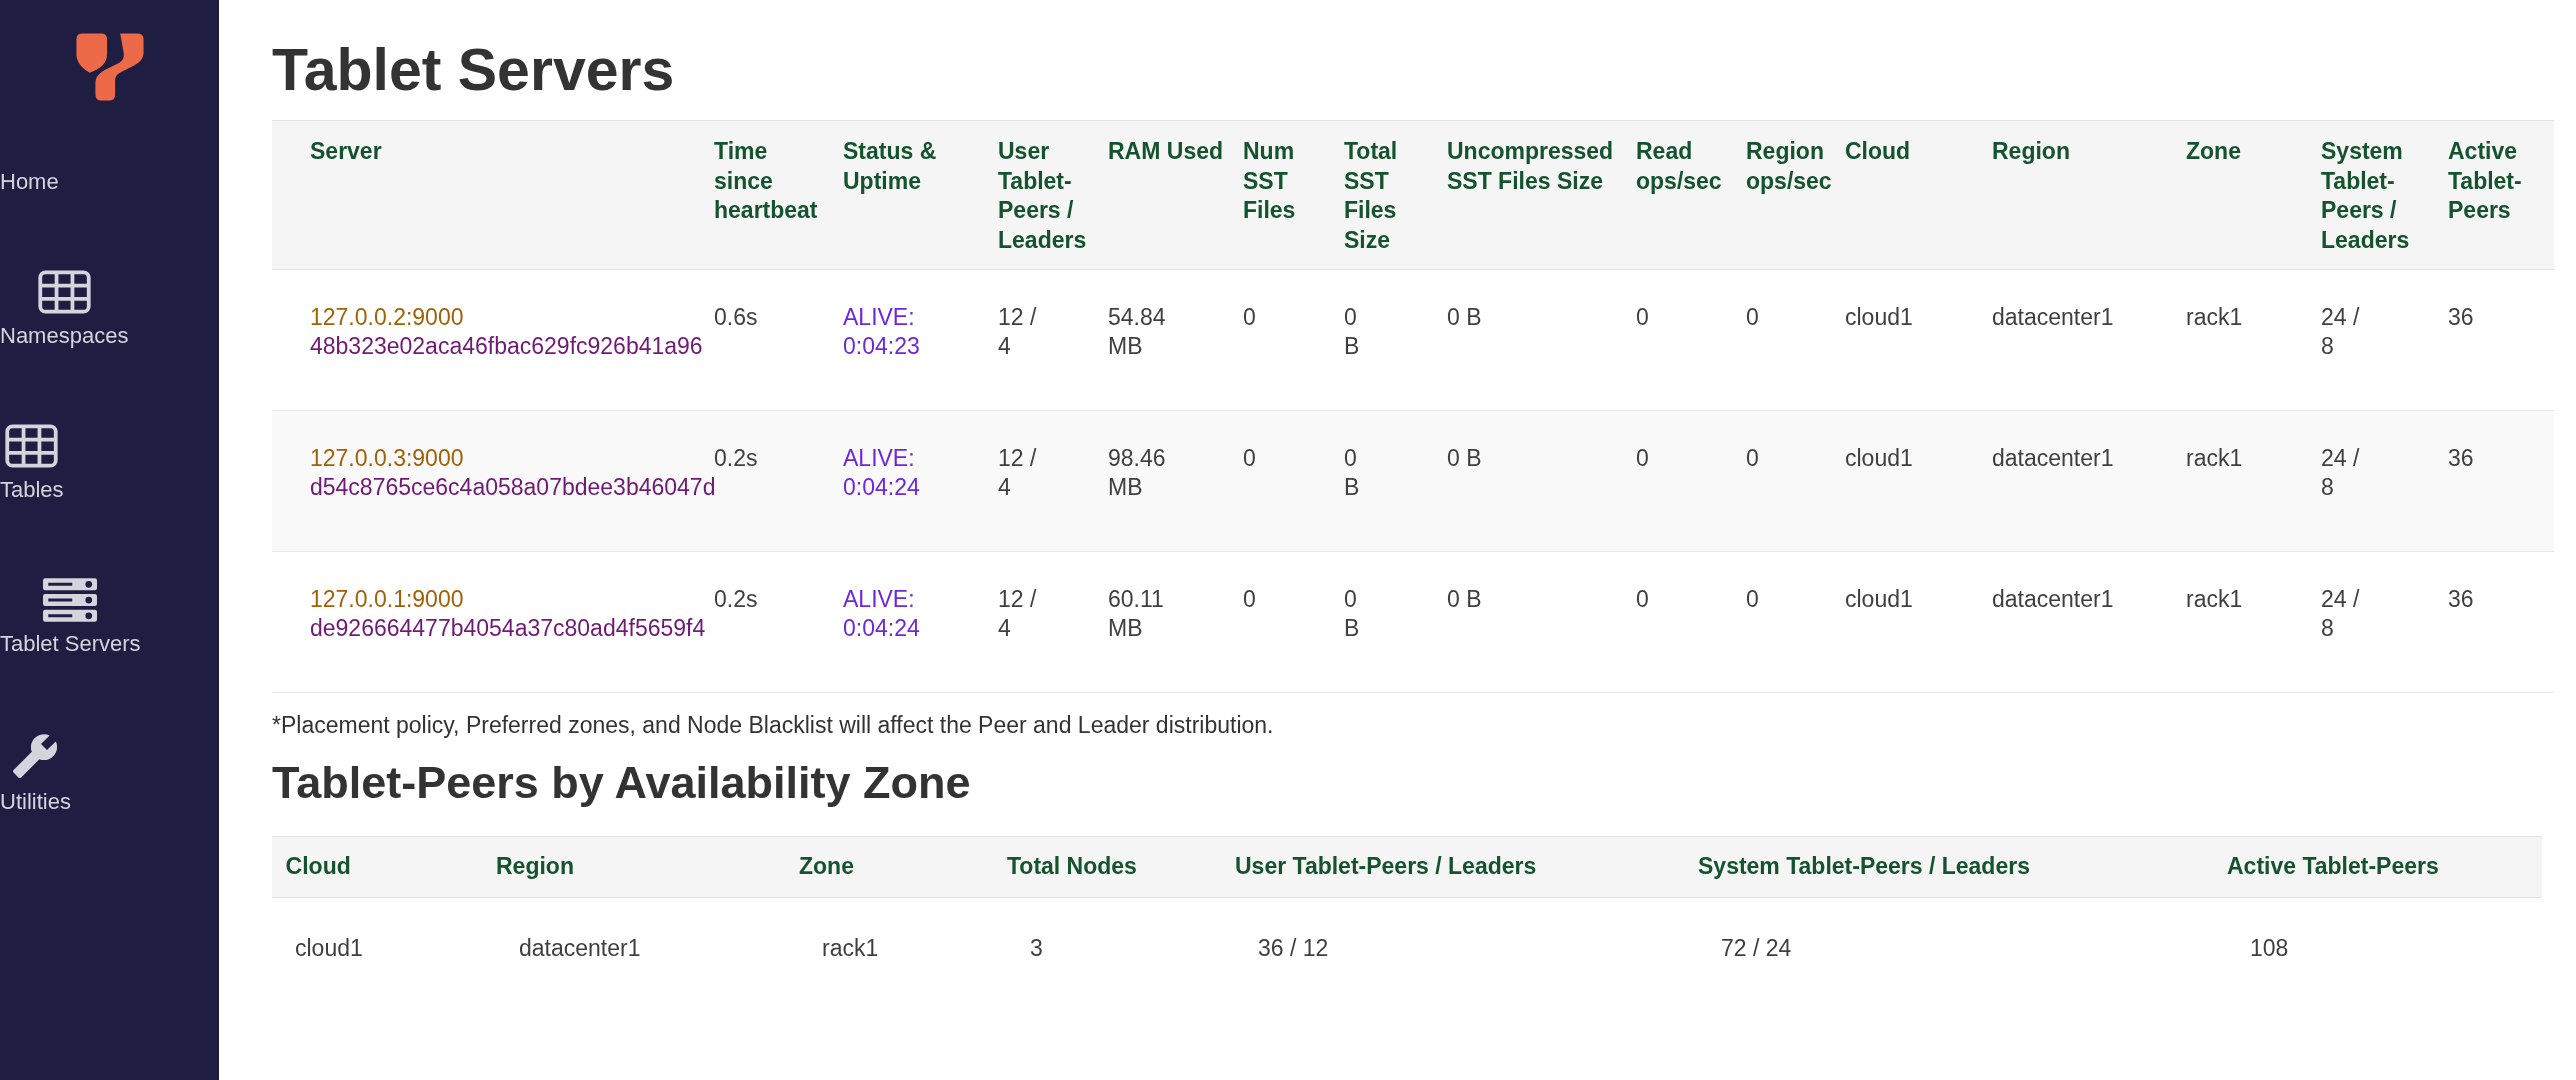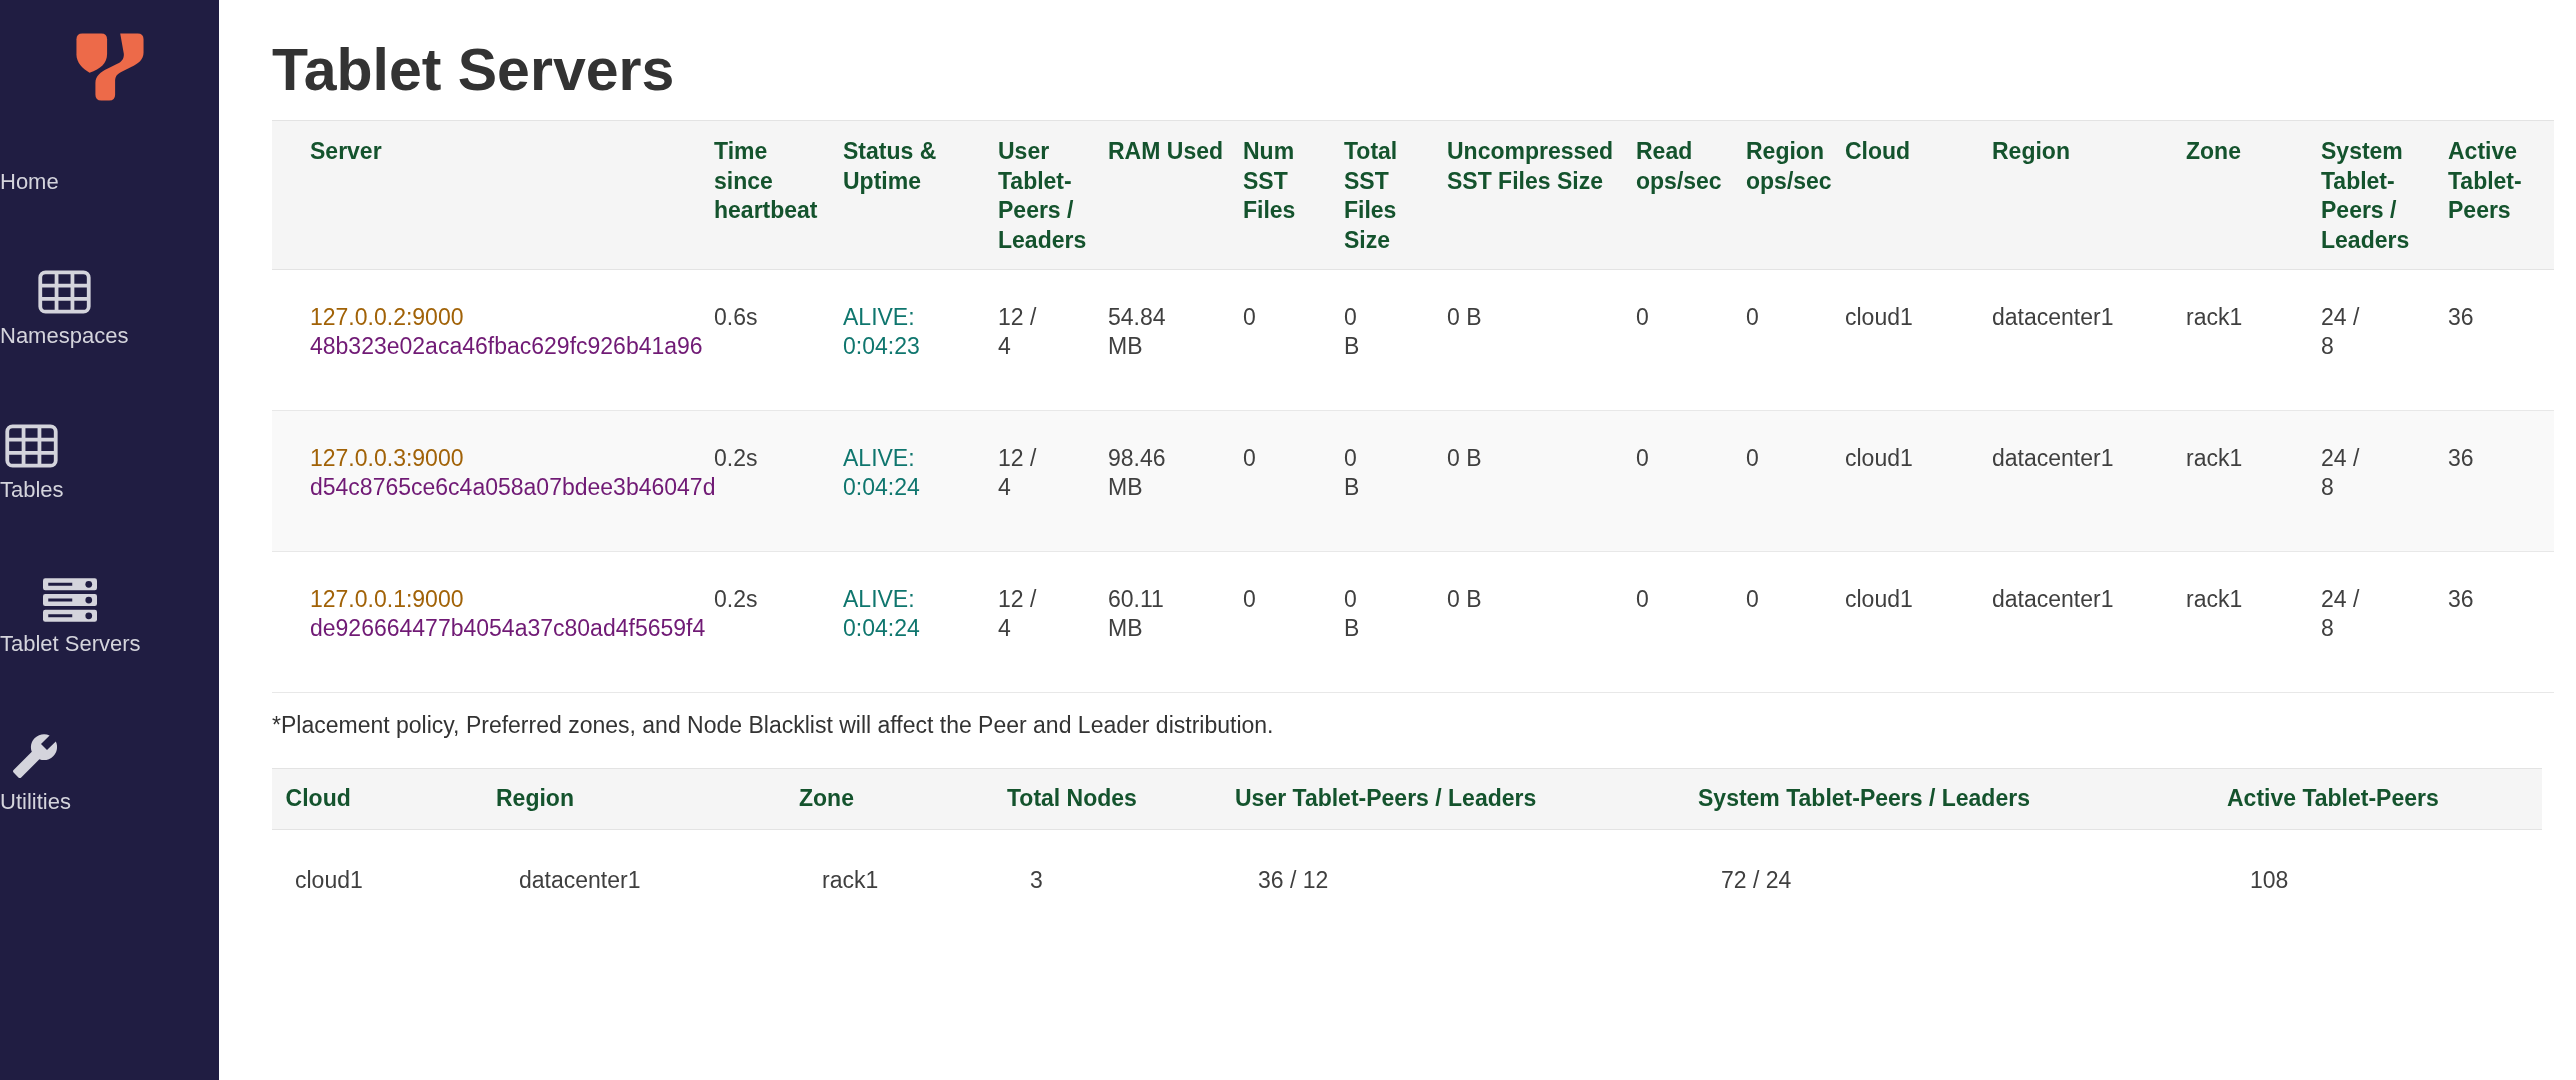--- a/index.html
+++ b/index.html
@@ -34,21 +34,21 @@
   tbody td { text-align:left; vertical-align:top; font-size:23px; color:#3f3f3f;
              line-height:29.5px; padding:33px 18px 48px 0; }
   .servers-table tbody tr { border-top:0.8px solid #e8e8e8; }
   .servers-table tbody tr:first-child { border-top:none; }
   .servers-table { border-bottom:0.8px solid #e8e8e8; }
   .servers-table tbody tr:nth-child(2) { background:#f9f9f9; }
   .zones-table tbody td { padding-left:23px; padding-top:36px; padding-bottom:47px; }
 
   a.server-link { color:#a16207; text-decoration:none; cursor:pointer; display:block; }
   .uuid { color:#701a75; }
-  .status-alive { color:#0f766e; }
+  .status-alive { color:#6d28d9; }
   .wrap-narrow   { display:inline-block; width:47px; }
   .wrap-ram      { display:inline-block; width:71px; }
   .wrap-tiny     { display:inline-block; width:18px; }
 
   .footnote { font-size:23px; color:#333; margin-top:18px; line-height:29.5px; }
   .load-status { display:flex; align-items:center; margin-top:19.7px; }
   .load-status .icn { line-height:0; margin-right:13.6px; }
   .load-status-text { font-size:30px; font-weight:bold; color:#3a8a3a; line-height:35px; }
 </style>
 </head>
@@ -217,20 +217,21 @@
         <td>rack1</td>
         <td><span class="wrap-narrow">24 / 8</span></td>
         <td>36</td>
       </tr>
     </tbody>
   </table>
 
   <div class="footnote">*Placement policy, Preferred zones, and Node Blacklist will affect the Peer and Leader distribution.</div>
 
 
+  <h2 class="section-title">Tablet-Peers by Availability Zone</h2>
 
   <table class="zones-table">
     <colgroup>
       <col style="width:224px">
         <col style="width:303px">
         <col style="width:208px">
         <col style="width:228px">
       <col style="width:463px">
         <col style="width:529px">
         <col style="width:315px">

